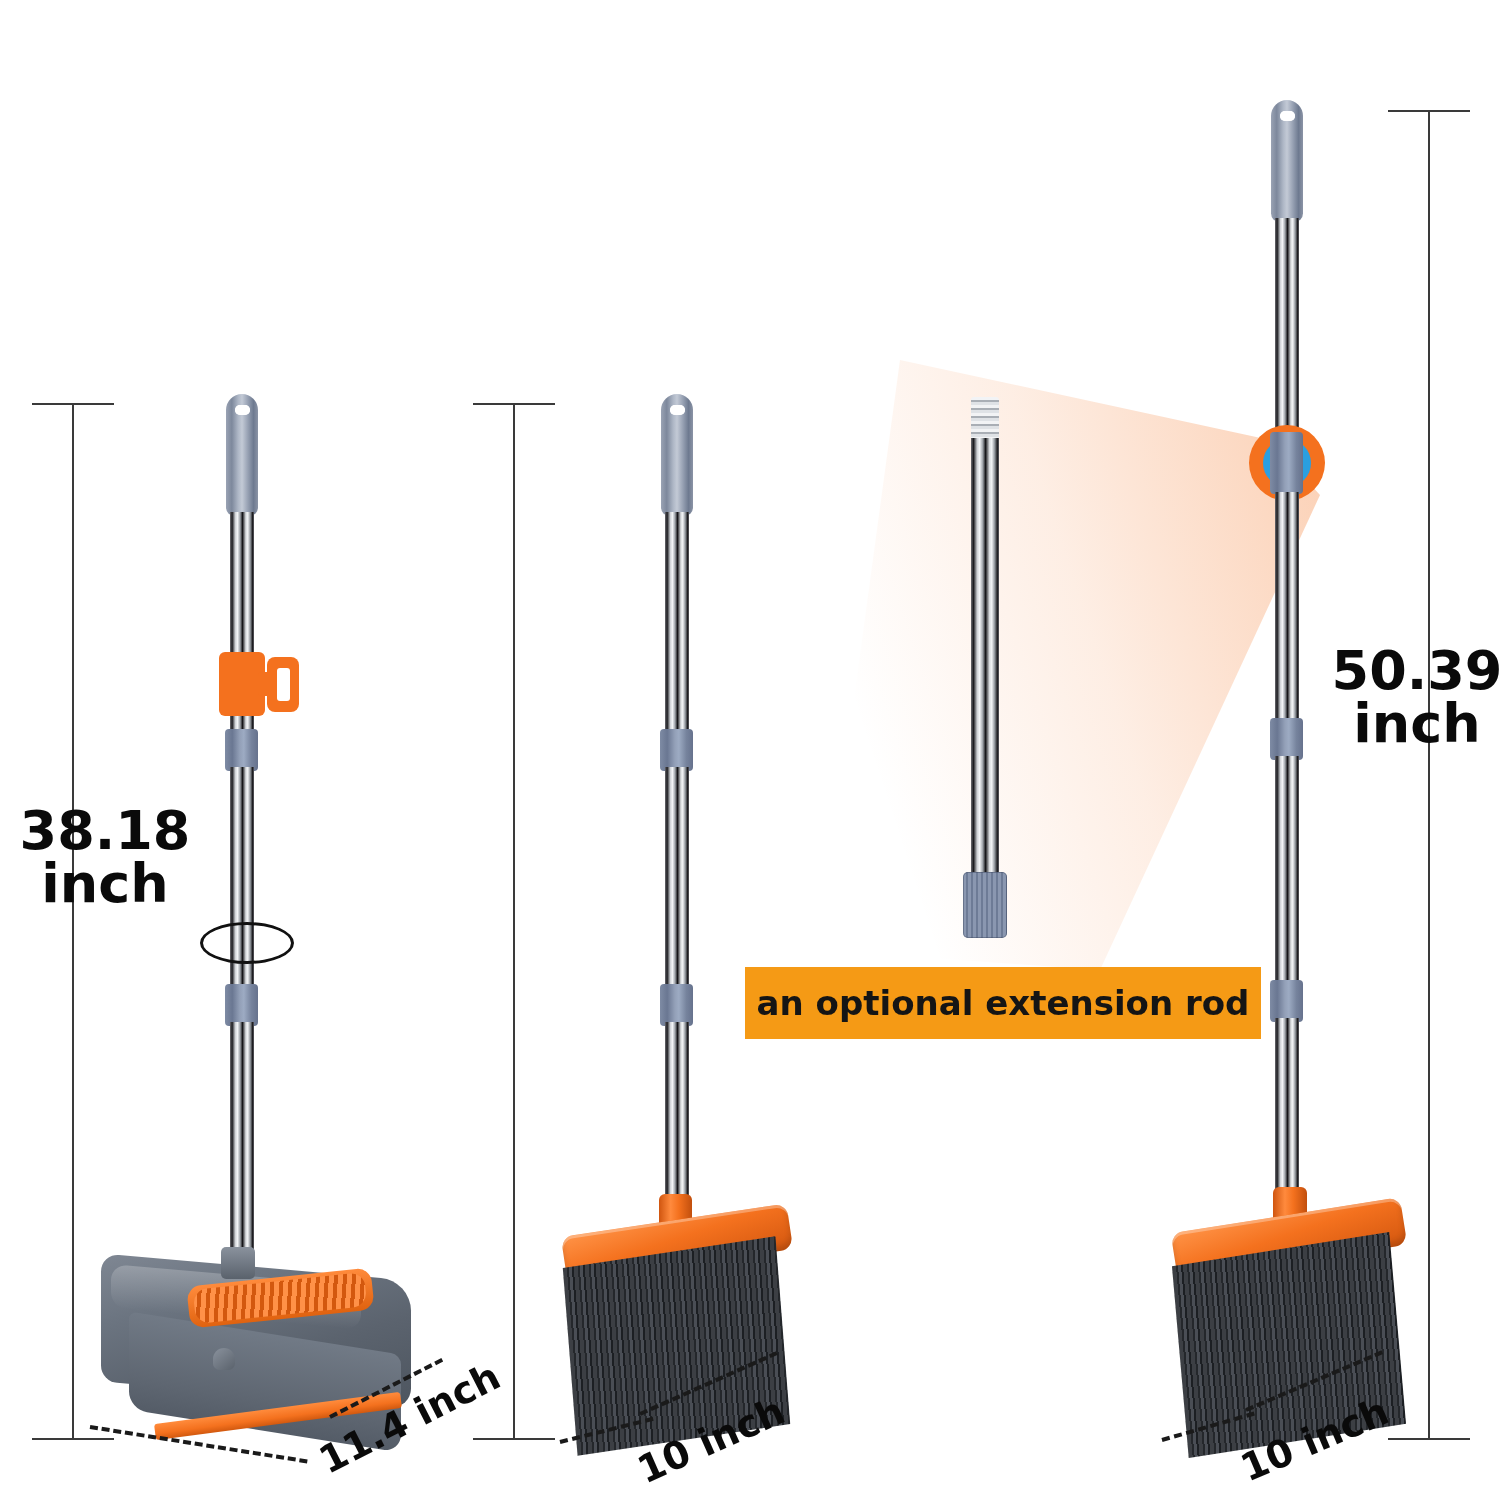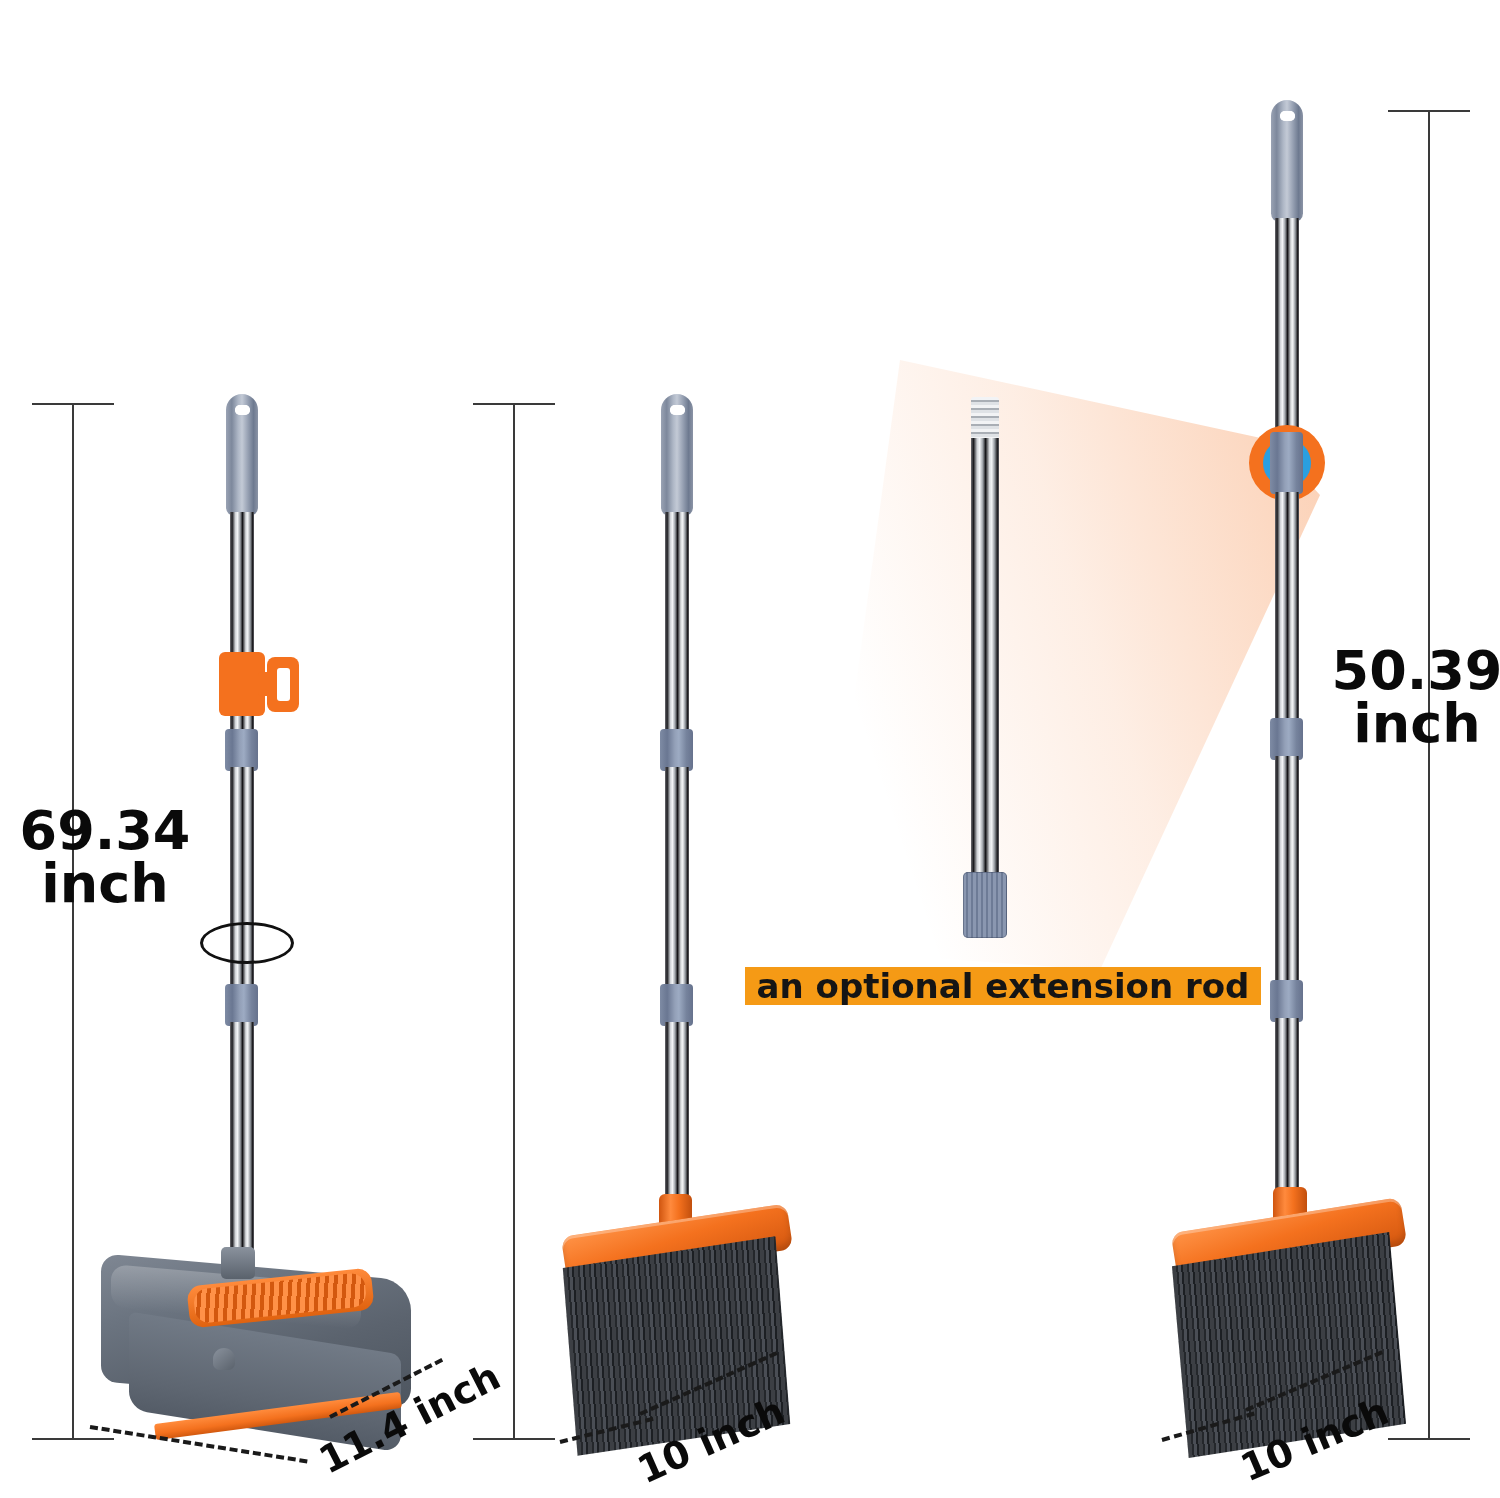--- a/index.html
+++ b/index.html
@@ -210,21 +210,21 @@
 </head>
 <body>
 
 <div class="stage">
 
 
   <div class="dimline dim-h" style="left:32px;top:403px;width:82px;"></div>
   <div class="dimline dim-v" style="left:72px;top:403px;height:1037px;"></div>
   <div class="dimline dim-h" style="left:32px;top:1438px;width:82px;"></div>
   <div class="dimlabel big" style="left:10px;top:805px;width:190px;">
-    <div>69.34</div>
+    <div>38.18</div>
     <div>inch</div>
   </div>
 
   <div class="dimline dim-h" style="left:473px;top:403px;width:82px;"></div>
   <div class="dimline dim-v" style="left:513px;top:403px;height:1037px;"></div>
   <div class="dimline dim-h" style="left:473px;top:1438px;width:82px;"></div>
 
   <div class="dimline dim-h" style="left:1388px;top:110px;width:82px;"></div>
   <div class="dimline dim-v" style="left:1428px;top:110px;height:1330px;"></div>
   <div class="dimline dim-h" style="left:1388px;top:1438px;width:82px;"></div>
@@ -299,21 +299,21 @@
           <stop offset="100%" stop-color="#F4711E" stop-opacity="0.0"></stop>
         </linearGradient>
       </defs>
       <polygon points="470,110 520,165 300,640 20,620 100,30" fill="url(#beamgrad)"></polygon>
     </svg>
 
     <div class="rod-thread" style="left:971px;top:397px;width:28px;height:44px;"></div>
     <div class="pole" style="left:971px;top:438px;width:28px;height:440px;"></div>
     <div class="rod-cap" style="left:963px;top:872px;width:44px;height:66px;"></div>
 
-    <div class="sub-banner" style="left:745px;top:967px;width:516px;height:38px;">
+    <div class="sub-banner" style="left:745px;top:967px;width:516px;height:72px;">
       <span class="sub-banner-text">an optional extension rod</span>
     </div>
   </div>
 
   <div>
 
     <div class="grip" style="left:1271px;top:100px;width:32px;height:122px;"></div>
     <div class="grip-hole" style="left:1280px;top:111px;width:15px;height:10px;"></div>
 
     <div class="pole" style="left:1275px;top:218px;width:24px;height:222px;"></div>

